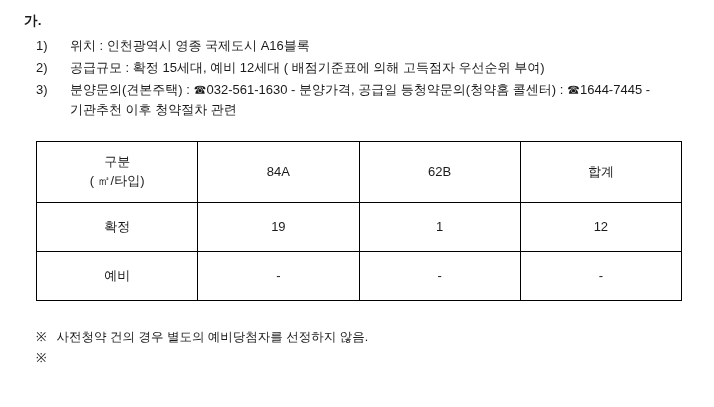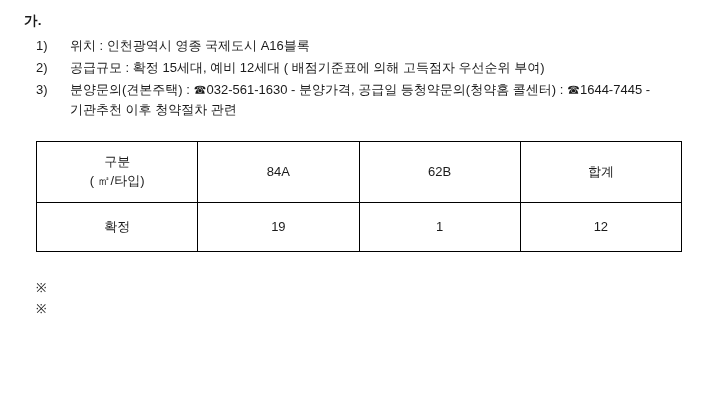--- a/index.html
+++ b/index.html
@@ -137,26 +137,33 @@
           <td>합계</td>
         </tr>
       </thead>
       <tbody>
         <tr>
           <td>확정</td>
           <td>19</td>
           <td>1</td>
           <td>12</td>
         </tr>
+        <tr>
+          <td>예비</td>
+          <td>-</td>
+          <td>-</td>
+          <td>-</td>
+        </tr>
       </tbody>
     </table>
   </div>
 
   <div class="notes">
     <div class="note">
       <span class="mark">※</span>
+      <span>사전청약 건의 경우 별도의 예비당첨자를 선정하지 않음.</span>
     </div>
     <div class="note">
       <span class="mark">※</span>
     </div>
   </div>
 
 </div>
 
 </body></html>

